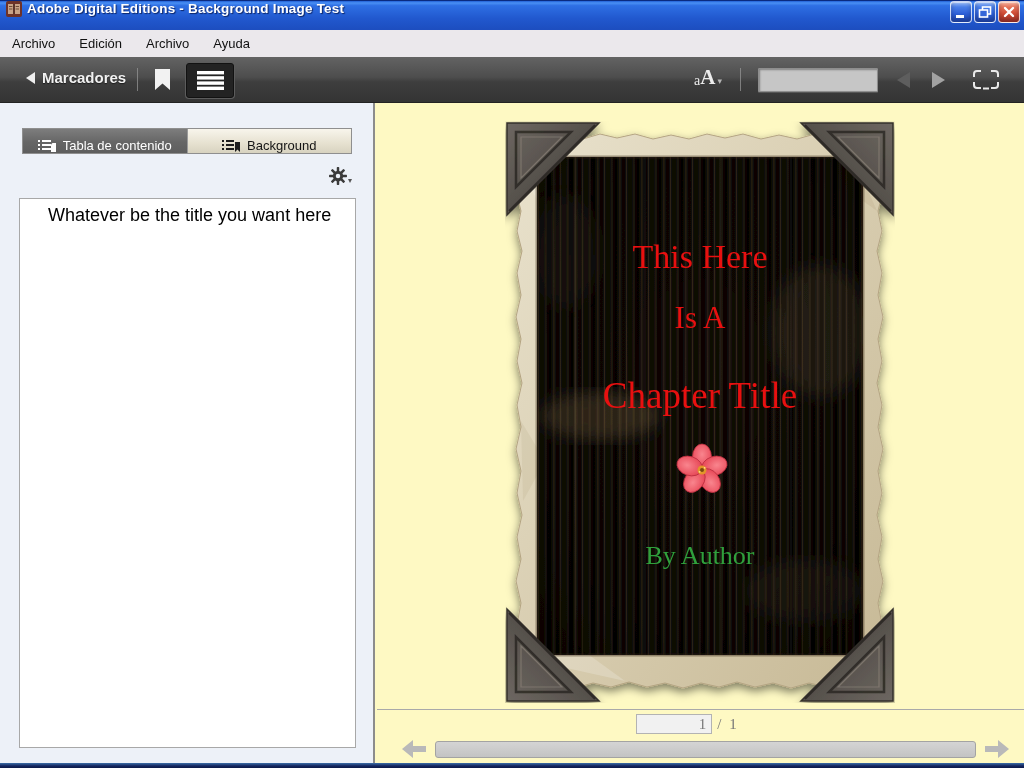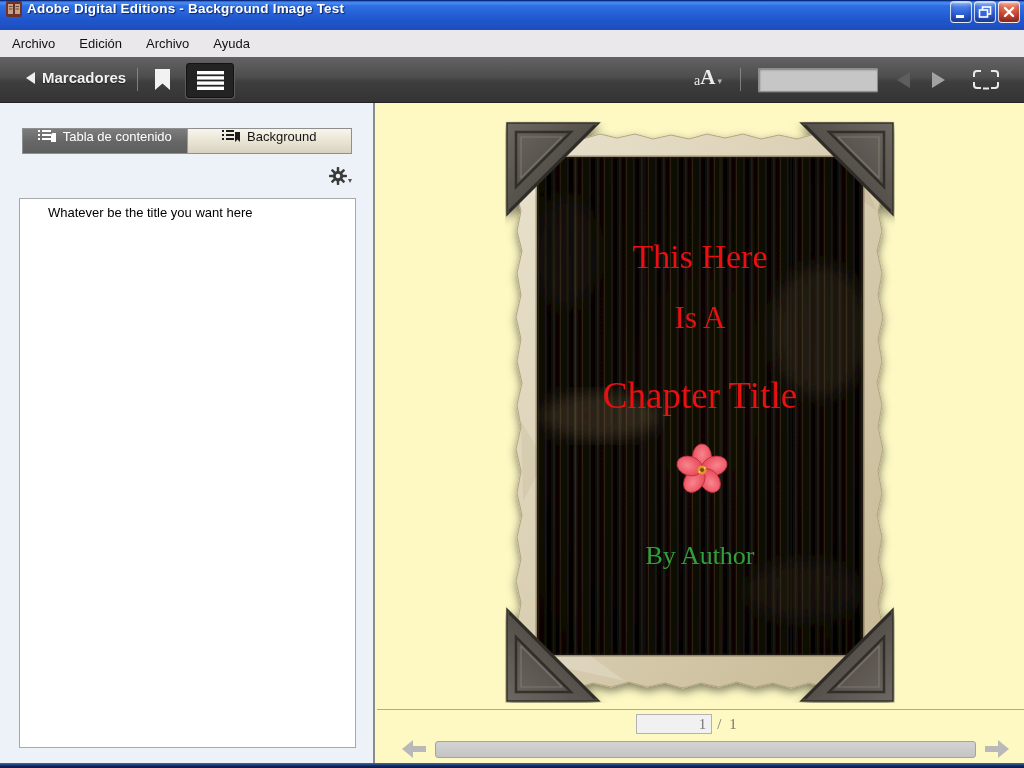--- a/index.html
+++ b/index.html
@@ -56,30 +56,30 @@
 
   
   .main{position:absolute;left:0;top:103px;right:0;bottom:0;}
   .sidebar{position:absolute;left:0;top:0;width:373px;bottom:0;background:#edf1f8;}
   .v-divider{position:absolute;left:373px;top:0;width:2px;bottom:0;background:#8c8c8c;}
   .content{position:absolute;left:375px;top:0;right:0;bottom:0;background:#fef9c3;}
 
   
   .tabs{position:absolute;left:22px;top:25px;width:330px;height:26px;display:flex;
     border:1px solid #8f8f8f;box-sizing:border-box;background:#e6e2d2;}
-  .tab{flex:1;display:flex;align-items:flex-start;justify-content:center;gap:7px;
+  .tab{flex:1;display:flex;align-items:flex-end;justify-content:center;gap:7px;
     font-size:13px;cursor:pointer;box-sizing:border-box;}
   .tab.active{background:linear-gradient(180deg,#7d7d7d 0%,#666 55%,#5e5e5e 100%);color:#fff;}
   .tab.inactive{background:linear-gradient(180deg,#f8f5ec 0%,#e6e1d0 60%,#d8d3c0 100%);color:#151515;border-left:1px solid #9a9a9a;}
   .gear-row{position:absolute;left:0;top:64px;width:352px;display:flex;justify-content:flex-end;}
   .gear-btn{display:flex;align-items:flex-end;cursor:pointer;}
   .gear-caret{font-family:"DejaVu Sans",sans-serif;font-size:8px;color:#555;margin-left:1px;}
   .toc-panel{position:absolute;left:19px;top:95px;width:337px;height:550px;background:#fff;
     border:1px solid #a8a8a8;box-sizing:border-box;overflow:hidden;}
-  .toc-item{padding:6px 2px 0 28px;font-size:13px;color:#000;cursor:pointer;white-space:nowrap;}
+  .toc-item{padding:6px 2px 0 28px;font-size:18px;color:#000;cursor:pointer;white-space:nowrap;}
 
   
   .book{position:absolute;left:130px;top:18px;width:390px;height:582px;}
   .book svg.book-art{position:absolute;left:0;top:0;}
   .bt{position:absolute;left:36px;right:36px;text-align:center;
       font-family:"Liberation Serif",serif;color:#e81010;line-height:1.1;}
   .bt.l1{top:117px;font-size:34px;}
   .bt.l2{top:180px;font-size:31px;}
   .bt.l3{top:243px;font-size:37px;margin-top:12px;}
   .bt.author{top:421px;font-size:26px;color:#2fa03c;}

